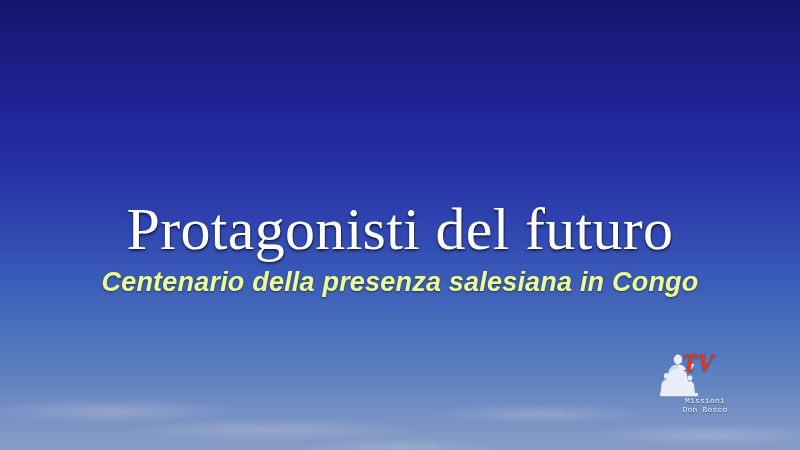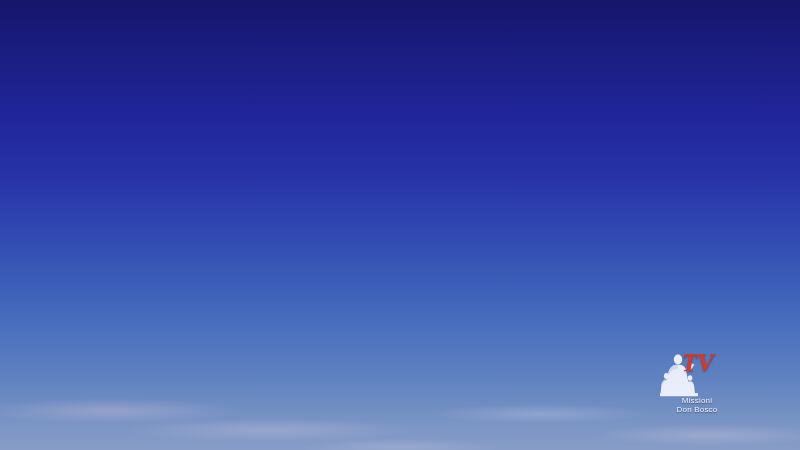--- a/index.html
+++ b/index.html
@@ -119,45 +119,49 @@
     font-family: "Liberation Serif", "DejaVu Serif", serif;
     font-weight: bold;
     font-style: italic;
     font-size: 25px;
     line-height: 25px;
     color: #e0351f;
     text-shadow: 0 1px 2px rgba(0,0,0,0.4);
   }
   .logo-text {
     position: absolute;
-    left: 8px;
+    left: 16px;
     top: 46px;
     width: 74px;
     text-align: center;
-    font-family: Liberation Sans, sans-serif;
+    font-family: Liberation Mono, monospace;
     font-size: 8px;
     line-height: 9px;
     color: #f2f4ff;
     letter-spacing: 0.2px;
     text-shadow: 0 1px 1px rgba(0,0,0,0.45);
   }
   .logo-text div { white-space: nowrap; }
 </style>
 </head>
 <body>
 
 <div id="screen">
 
   <div class="cloud cloud-a"></div>
   <div class="cloud cloud-b"></div>
   <div class="cloud cloud-c"></div>
   <div class="cloud cloud-d"></div>
   <div class="cloud cloud-e"></div>
   <div class="bottom-haze"></div>
 
+  <div class="title-block">
+    <div class="main-title">Protagonisti del futuro</div>
+    <div class="sub-title">Centenario della presenza salesiana in Congo</div>
+  </div>
 
   <div class="logo">
 
     <div class="logo-mark">
       <svg viewBox="0 0 46 46" width="46" height="46" aria-hidden="true">
 
         <g fill="#f4f6ff" opacity="0.93">
 
           <ellipse cx="22" cy="7.5" rx="4.2" ry="5"></ellipse>
 

